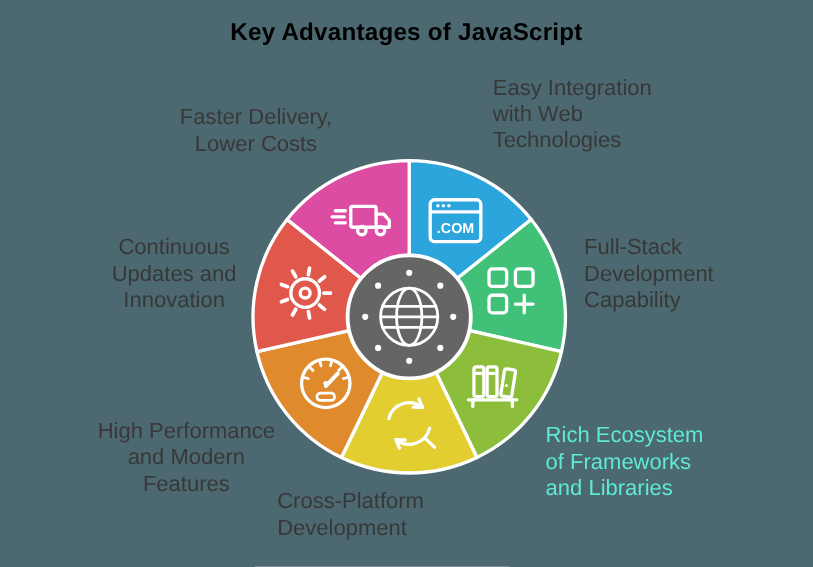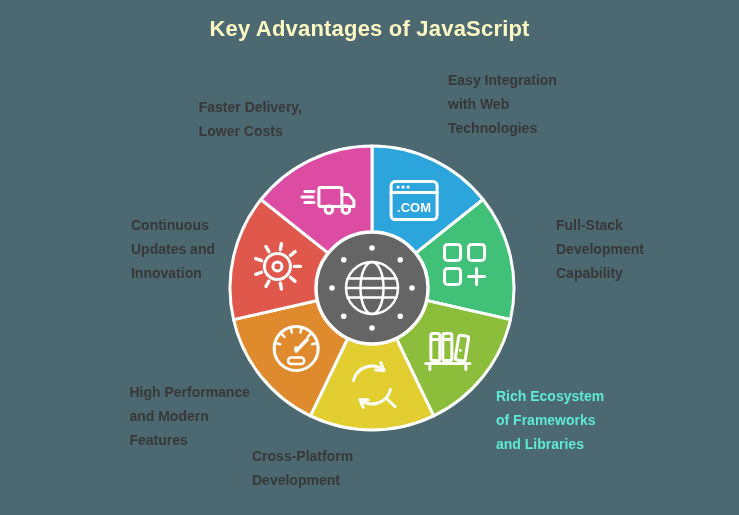--- a/index.html
+++ b/index.html
@@ -4,26 +4,26 @@
 <style>
   html,body{margin:0;padding:0;}
   body{width:739px;height:515px;overflow:hidden;font-family:"Liberation Sans",sans-serif;}
   #stage{position:relative;width:739px;height:515px;background:#4C6870;}
   #wheel-svg{position:absolute;left:0;top:0;}
   .page-title{
     position:absolute;left:0;top:16px;width:739px;text-align:center;
     font-size:22px;font-weight:bold;color:#3A3A3A;letter-spacing:.2px;
   }
   .seg-label{
-    position:absolute;font-size:14px;line-height:24px;font-weight:bold;
+    position:absolute;font-size:20px;line-height:24px;font-weight:normal;
     color:#383838;white-space:pre-line;
   }
-  .al{text-align:left}.ar{text-align:left}.ac{text-align:left}
+  .al{text-align:left}.ar{text-align:center}.ac{text-align:left}
   #lbl-easy{left:448px;top:68px;}
-  #lbl-fullstack{left:531px;top:213px;margin-left:25px;}
+  #lbl-fullstack{left:531px;top:213px;}
   #lbl-rich{left:496px;top:384px;}
   #lbl-cross{left:252px;top:444px;width:240px;}
   #lbl-high{right:489px;top:380px;}
   #lbl-continuous{right:524px;top:213px;}
   #lbl-faster{right:437px;top:95px;}
 </style>
 </head>
 <body>
 
 <div id="stage" style="background: rgb(76, 104, 112);">
@@ -119,21 +119,21 @@
       <rect x="-11" y="-13" width="23" height="19" rx="1.5"></rect>
       <path d="M 12 -6 L 19 -6 L 24 0 L 24 6 L 12 6"></path>
       <circle cx="-1" cy="9" r="3.8"></circle>
       <circle cx="16" cy="9" r="3.8"></circle>
       <line x1="-25" y1="-9" x2="-16" y2="-9"></line>
       <line x1="-28" y1="-3.5" x2="-17" y2="-3.5"></line>
       <line x1="-25" y1="2" x2="-16" y2="2"></line>
       </g>
     </svg>
 
-  <div class="page-title" style="color: #fef9c3;">Key Advantages of JavaScript</div>
+  <div class="page-title" style="color: #000000;">Key Advantages of JavaScript</div>
 
   <div id="lbl-easy" class="seg-label al" style="color: rgb(56, 56, 56);">Easy Integration
 with Web
 Technologies</div>
   <div id="lbl-fullstack" class="seg-label al" style="color: rgb(56, 56, 56);">Full-Stack
 Development
 Capability</div>
   <div id="lbl-rich" class="seg-label al" style="color: #5eead4;">Rich Ecosystem
 of Frameworks
 and Libraries</div>

